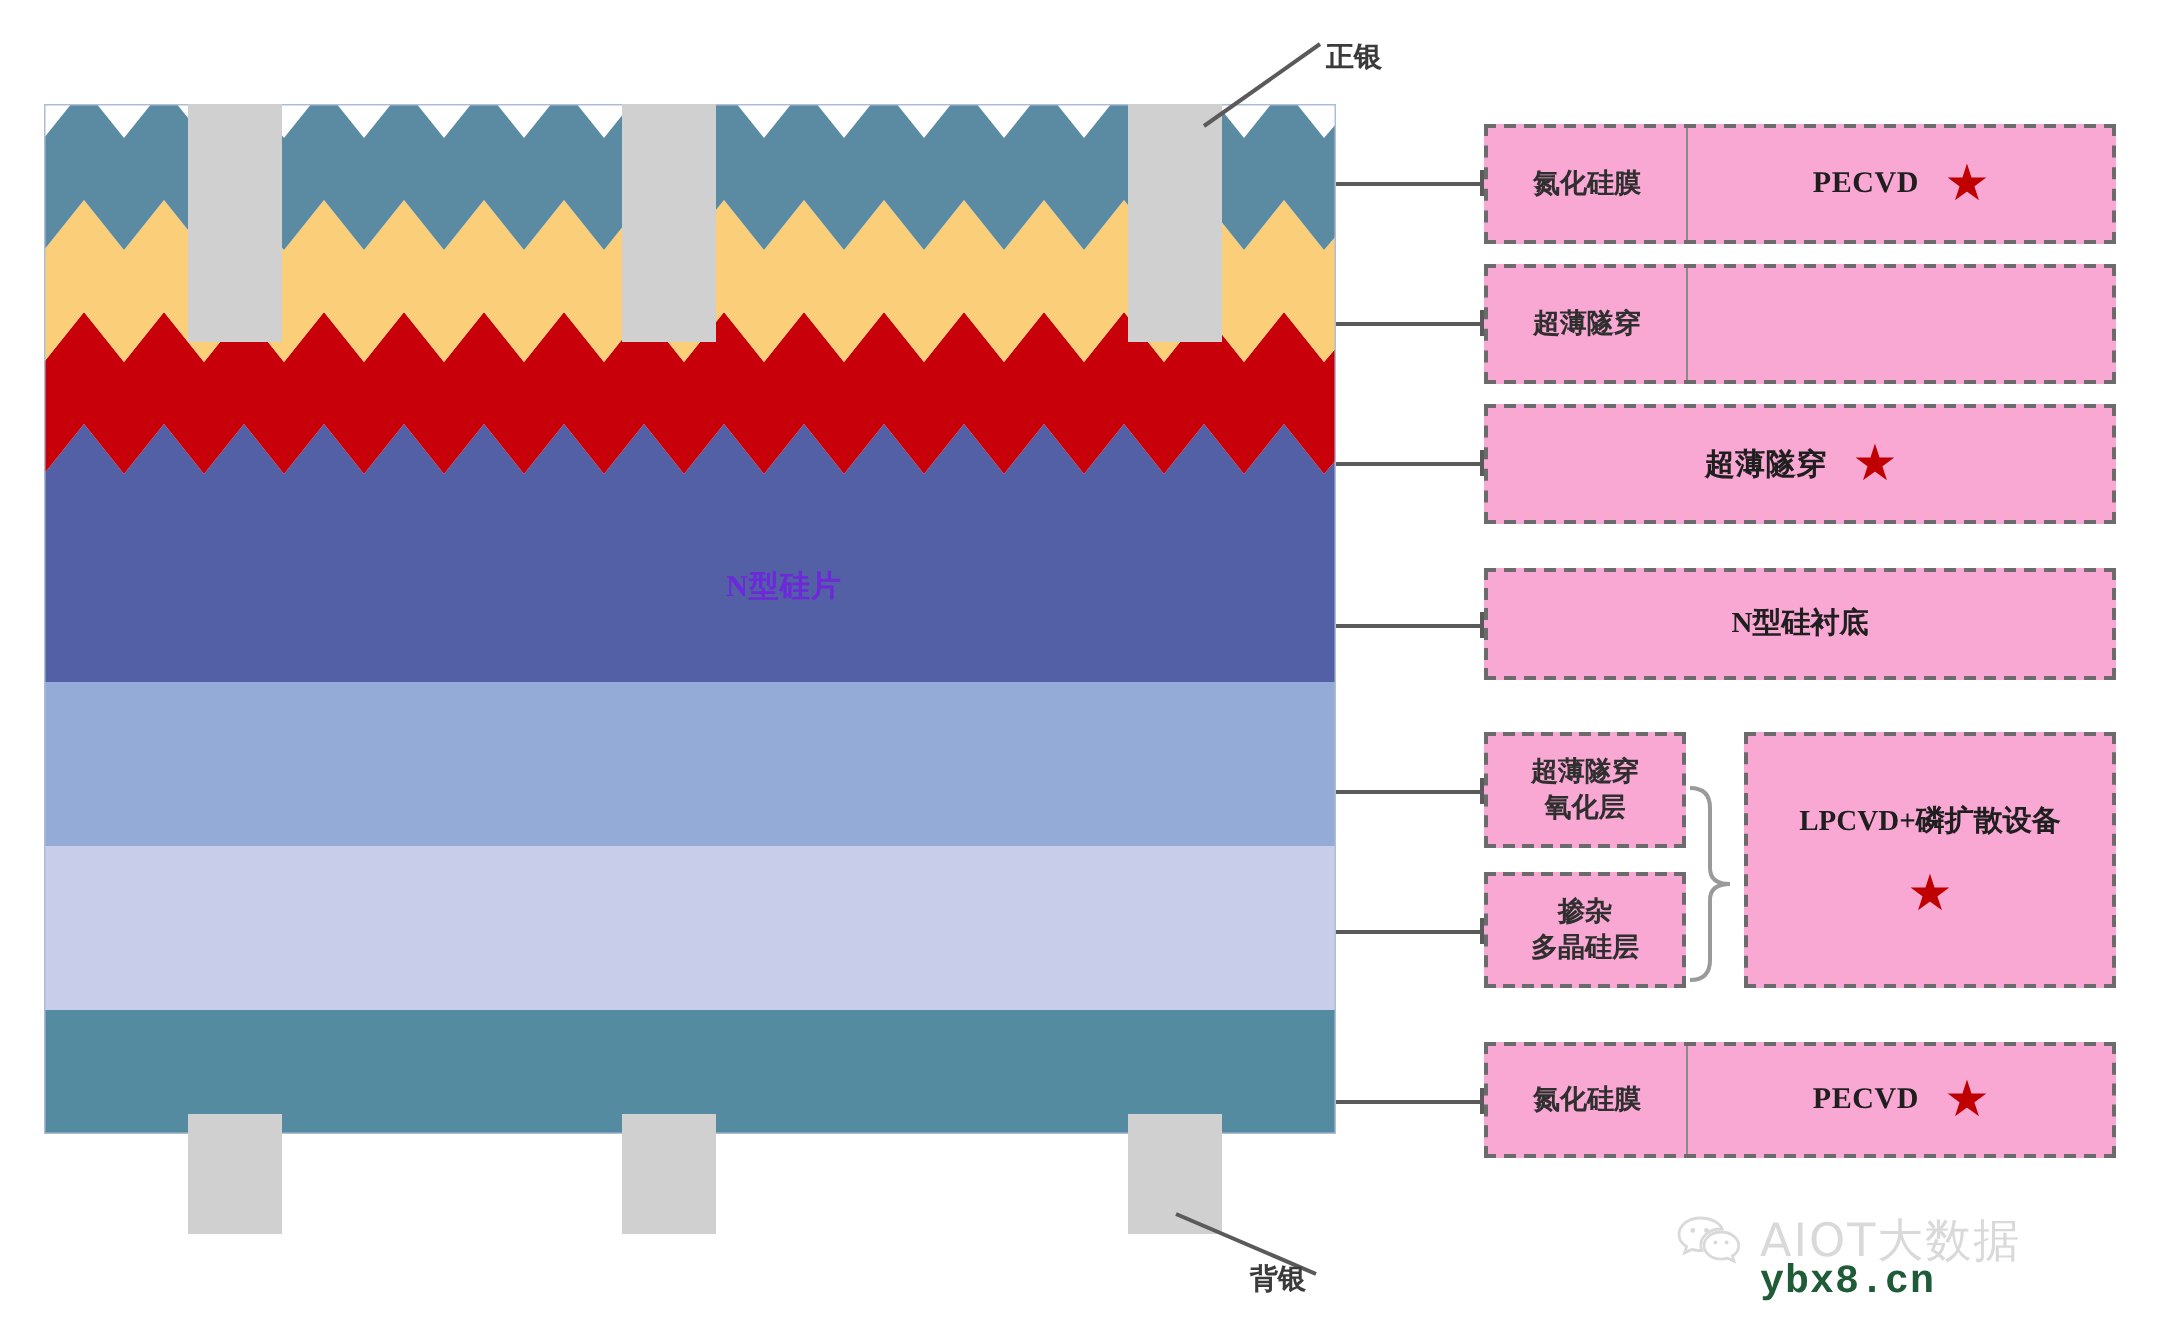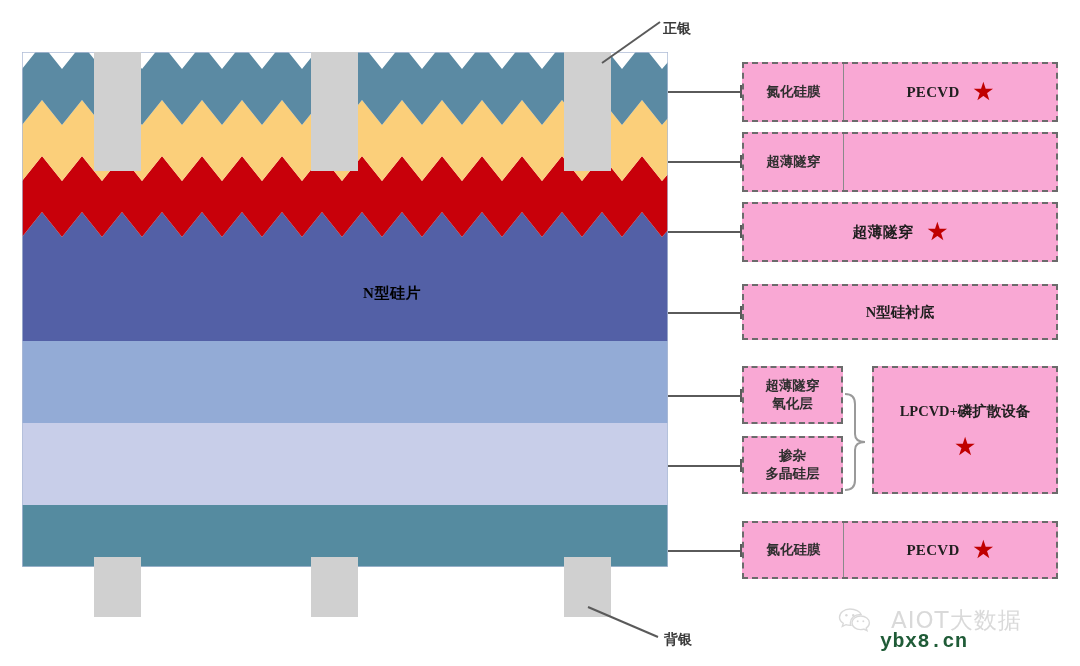--- a/index.html
+++ b/index.html
@@ -29,35 +29,35 @@
   #stack-svg { display: block; }
 
   .wafer-label {
     position: absolute;
     left: 22px;
     top: 284px;
     width: 740px;
     text-align: center;
     font-size: 15px;
     font-weight: bold;
-    color: #000000;
+    color: #6d28d9;
     letter-spacing: 0.5px;
     pointer-events: none;
   }
 
   
   .pin-label {
     position: absolute;
     font-size: 14px;
     font-weight: bold;
     color: #3b3b3b;
     white-space: nowrap;
   }
   #front-contact-label { left: 663px; top: 10px; margin-top: 10px; }
-  #back-contact-label  { left: 664px; top: 631px; font-family: Liberation Serif, serif; }
+  #back-contact-label  { left: 625px; top: 631px; font-family: Liberation Serif, serif; }
 
   
   .legend-box {
     position: absolute;
     border: 2px dashed #6b6b6b;
     box-sizing: border-box;
     background: #f9a8d4;
   }
   .legend-split {
     display: flex;
@@ -141,21 +141,21 @@
   #front-lead-svg { position: absolute; left: 600px; top: 20px; }
   #back-lead-svg  { position: absolute; left: 586px; top: 605px; }
 
   
   #watermark {
     position: absolute;
     left: 838px;
     top: 605px;
     display: flex;
     align-items: center;
-    gap: 19px;
+    gap: 8px;
     opacity: 0.95;
   }
   #watermark .wm-text {
     font-family: "DejaVu Sans", sans-serif;
     font-size: 23px;
     color: #d8d8d8;
     letter-spacing: 1px;
   }
   #watermark .wm-domain {
     position: absolute;

